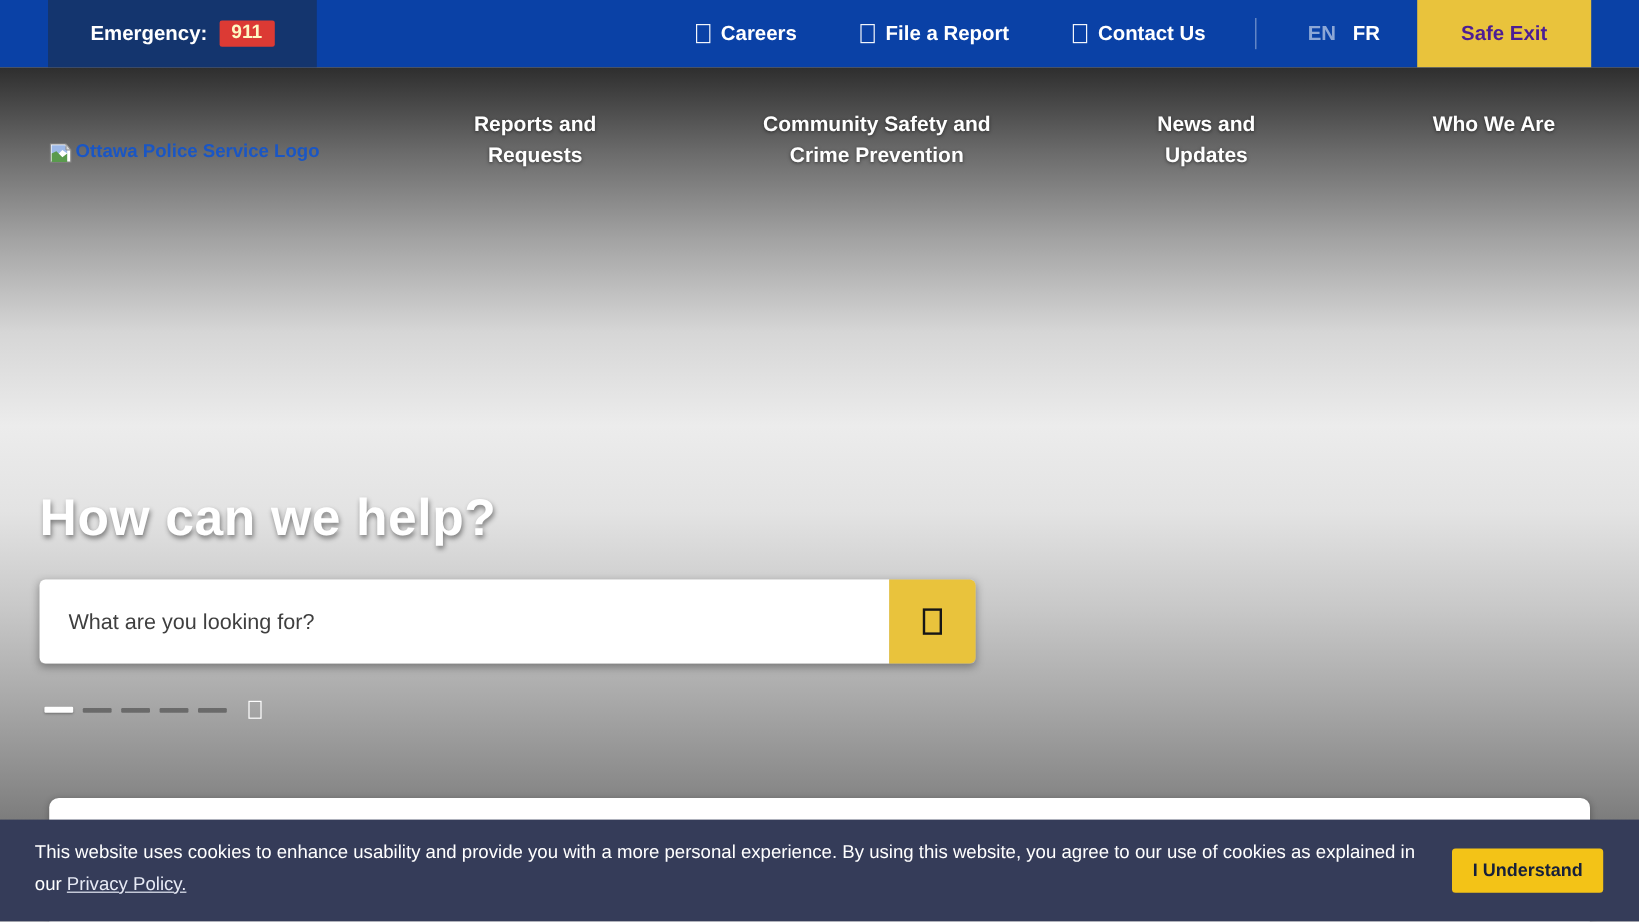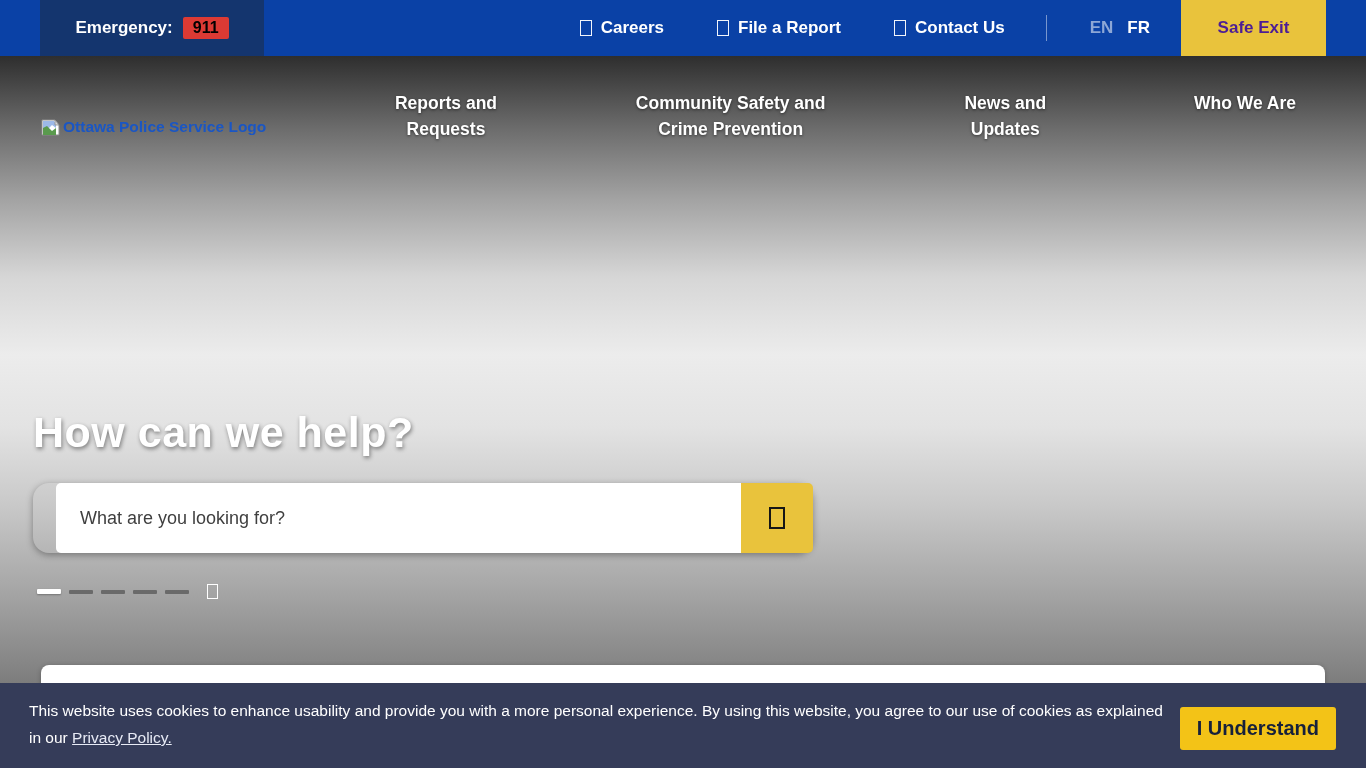--- a/index.html
+++ b/index.html
@@ -16,21 +16,21 @@
     background:var(--c-bar,#0a41a6);
     display:flex; align-items:stretch; z-index:30;
   }
   .emergency{
     margin-left:40px; width:224px;
     background:var(--c-emergency,#14356e);
     display:flex; align-items:center; justify-content:center; gap:10px;
     color:#fff; font-weight:700; font-size:17px;
   }
   .badge-911{
-    background:var(--c-red,#dc3a34); color:#000000; font-weight:700; font-size:16px;
+    background:var(--c-red,#dc3a34); color:#fef9c3; font-weight:700; font-size:16px;
     padding:2px 10px; border-radius:2px;
   }
   .topbar-right{
     margin-left:auto; display:flex; align-items:center;gap:11px;
   }
   .topbar-link{
     display:flex; align-items:center; color:#fff; text-decoration:none;
     font-weight:700; font-size:17px; margin-right:42px; cursor:pointer;
   }
   .tofu{
@@ -87,23 +87,22 @@
   .nav-item:nth-child(5){ width:130px; }
 
   
   .hero-heading{
     position:absolute; left:33px; top:352px;
     color:#fff; font-size:43px; font-weight:700; letter-spacing:0.5px;
     text-shadow:1px 2px 4px rgba(0,0,0,0.45);
   }
   .searchbar{
     position:absolute; left:33px; top:427px; width:780px; height:70px;
-    display:flex; border-radius:16px;
+    display:flex; border-radius:4px;
     box-shadow:0 2px 7px rgba(0,0,0,0.35);
-    padding-left:23px;
   }
   .search-input{
     flex:1; border:none; outline:none;
     border-radius:5px 0 0 5px; background:#fff;
     font-family:inherit; font-size:18px; color:#2e2e2e; padding:0 24px;
   }
   .search-input::placeholder{ color:#3f3f3f; opacity:1; }
   .search-button{
     width:72px; border:none; cursor:pointer;
     background:var(--c-yellow,#e9c33c); border-radius:0 5px 5px 0;
@@ -147,21 +146,21 @@
   }
   .cookie-text{
     width:1180px; color:#fff; font-size:15.5px; line-height:27px;
   }
   .cookie-link{
     color:#e7eaf5; font-weight:400; text-decoration:underline; cursor:pointer;
   }
   .cookie-accept{
     margin-left:14px; margin-top:10px; border:none; cursor:pointer;
     background:var(--c-yellow-bright,#f3c317); color:#16203b;
-    font-family:inherit; font-weight:700; font-size:20px;
+    font-family:inherit; font-weight:700; font-size:15px;
     padding:10px 17px; border-radius:3px; white-space:nowrap;
   }
 </style>
 </head>
 <body>
 
 <div class="topbar">
   <div class="emergency">
     <span>Emergency:</span>
     <span class="badge-911">911</span>

